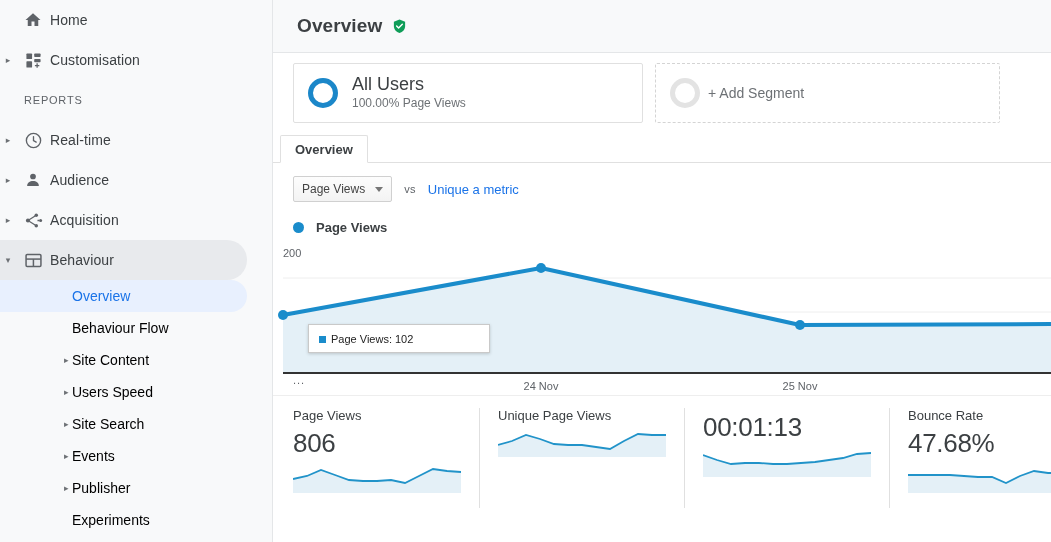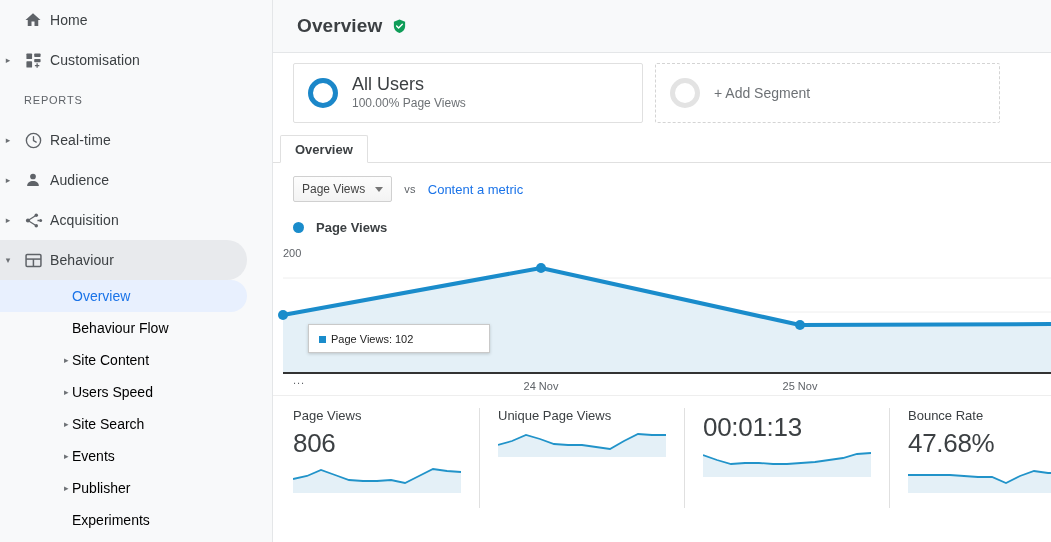--- a/index.html
+++ b/index.html
@@ -184,21 +184,21 @@
     color: #3c4043;
     line-height: 17px;
   }
   .seg-sub {
     font-size: 12px;
     color: #6d7175;
     line-height: 16px;
     margin-top: 2px;
   }
   .seg-add-label {
-    margin-left: 14px;
+    margin-left: 8px;
     font-size: 14px;
     color: #6d7175;
   }
 
   
   #tab-strip {
     margin-top: 11px;
     height: 29px;
     border-bottom: 1px solid #e0e0e0;
     display: flex;
@@ -541,21 +541,21 @@
         <span>Overview</span>
       </div>
     </div>
 
     <div id="metric-row">
       <div id="metric-select">
         <span class="sel-label">Page Views</span>
         <span class="caret"></span>
       </div>
       <span id="vs-label">vs</span>
-      <span id="select-metric-link">Content a metric</span>
+      <span id="select-metric-link">Unique a metric</span>
     </div>
 
     <div id="chart-legend">
       <span class="dot"></span>
       <span class="legend-label">Page Views</span>
     </div>
 
     <div id="chart-wrap">
       <svg id="chart-svg" width="778" height="152" viewBox="0 0 778 152">
 

